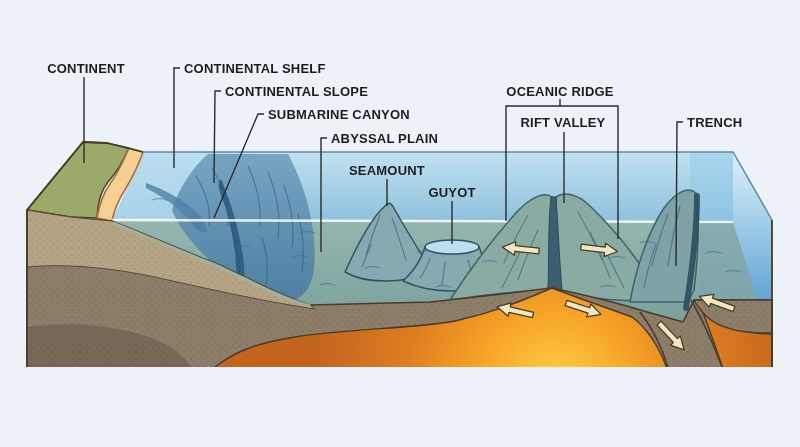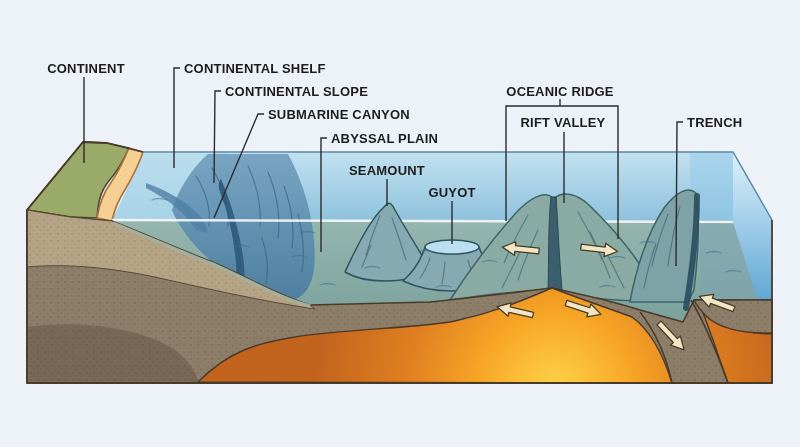--- a/index.html
+++ b/index.html
@@ -1,16 +1,16 @@
 <!DOCTYPE html>
 <html><head>
 <meta charset="utf-8">
 <style>
   html,body{margin:0;padding:0;background:#edf1f8;}
-  .stage{position:relative;width:800px;height:447px;overflow:hidden;background:#edf1f8;}
+  .stage{position:relative;width:800px;height:367px;overflow:hidden;background:#edf1f8;}
   svg{display:block;}
   text{font-family:"Liberation Sans",sans-serif;font-weight:700;font-size:13px;fill:#1c1c1c;letter-spacing:.2px;}
   .leader{fill:none;stroke:#2b2b2b;stroke-width:1.4;stroke-linejoin:miter;stroke-linecap:butt;}
   .outline{fill:none;stroke:#4a3a28;stroke-width:1.8;stroke-linejoin:round;}
   .stria{fill:none;stroke:#2e5878;stroke-width:1.2;stroke-linecap:round;opacity:.55;}
   .striaG{fill:none;stroke:#33616d;stroke-width:1.2;stroke-linecap:round;opacity:.6;}
   .wave{fill:none;stroke:#39708f;stroke-width:1.3;stroke-linecap:round;opacity:.55;}
   .arrow{fill:#f2e5c4;stroke:#453c24;stroke-width:1.6;stroke-linejoin:round;}
 </style>
 </head>

